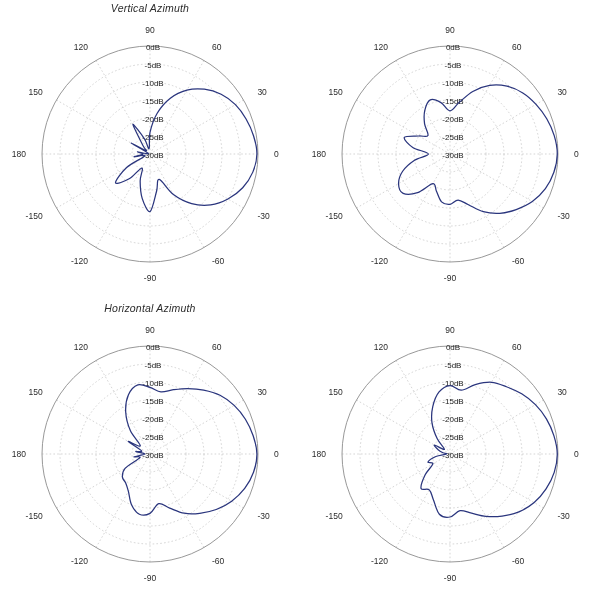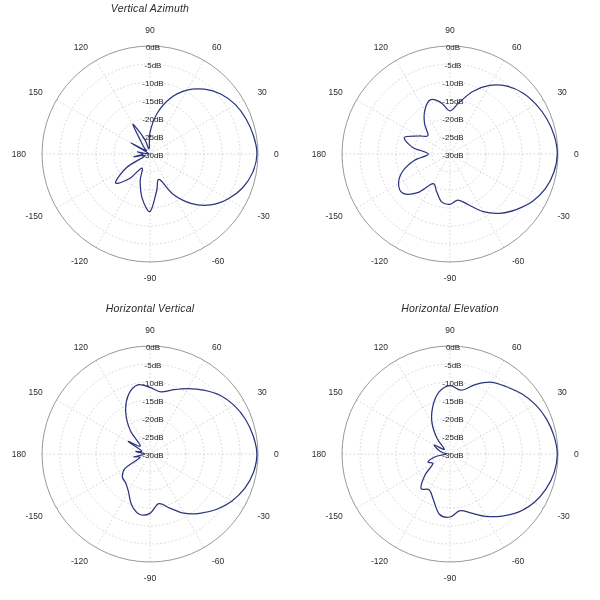--- a/index.html
+++ b/index.html
@@ -166,21 +166,21 @@
           <text x="88.00" y="250.39" class="ang-label" text-anchor="end">-120</text>
           <text x="150.00" y="267.00" class="ang-label" text-anchor="middle">-90</text>
           <text x="212.00" y="250.39" class="ang-label" text-anchor="start">-60</text>
           <text x="257.39" y="205.00" class="ang-label" text-anchor="start">-30</text>
           <path d="M 257.28 140.00 C 257.34 133.88, 255.99 127.49, 254.23 121.62 C 252.48 115.75, 249.78 110.00, 246.75 104.79 C 243.72 99.57, 240.04 94.63, 236.05 90.32 C 232.06 86.01, 227.66 81.94, 222.80 78.91 C 217.95 75.88, 212.46 73.41, 206.93 72.16 C 201.39 70.91, 195.29 70.53, 189.60 71.41 C 183.91 72.29, 177.87 74.55, 172.78 77.42 C 167.69 80.28, 162.86 85.36, 159.06 88.59 C 155.27 91.82, 153.02 96.80, 150.00 96.80 C 146.98 96.80, 144.22 90.41, 140.94 88.59 C 137.65 86.77, 132.99 84.58, 130.30 85.87 C 127.61 87.17, 125.76 92.39, 124.80 96.35 C 123.84 100.32, 124.02 105.48, 124.55 109.66 C 125.07 113.85, 128.89 119.43, 127.94 121.49 C 126.98 123.54, 122.76 121.68, 118.82 122.00 C 114.89 122.32, 105.34 121.47, 104.33 123.38 C 103.32 125.28, 108.76 130.67, 112.77 133.44 C 116.79 136.21, 128.10 137.86, 128.40 140.00 C 128.70 142.14, 118.84 143.38, 114.55 146.25 C 110.25 149.12, 105.30 153.33, 102.64 157.24 C 99.97 161.15, 98.48 166.02, 98.56 169.70 C 98.64 173.38, 99.94 177.85, 103.12 179.34 C 106.29 180.82, 112.64 180.23, 117.60 178.61 C 122.57 176.99, 129.76 169.85, 132.90 169.62 C 136.04 169.39, 135.01 174.17, 136.46 177.21 C 137.90 180.25, 139.30 185.66, 141.56 187.86 C 143.82 190.06, 147.24 190.70, 150.00 190.40 C 152.76 190.10, 155.05 186.03, 158.13 186.09 C 161.20 186.15, 164.27 188.81, 168.47 190.74 C 172.66 192.67, 178.09 196.25, 183.30 197.68 C 188.51 199.10, 194.27 199.65, 199.75 199.29 C 205.23 198.94, 210.76 197.50, 216.19 195.54 C 221.61 193.57, 227.44 190.99, 232.31 187.52 C 237.18 184.05, 241.80 179.59, 245.40 174.72 C 248.99 169.85, 251.90 164.10, 253.88 158.32 C 255.86 152.53, 257.22 146.12, 257.28 140.00 Z" class="trace" stroke="#2a357d"></path>
         </svg>
       </div>
   </div>
 
   <div class="panel">
-    <div class="panel-title">Horizontal Vertical</div>
+    <div class="panel-title">Horizontal Azimuth</div>
     <div class="plot">
         <svg width="300" height="286" viewBox="0 0 300 286">
           <line x1="150" y1="140" x2="258.00" y2="140.00" class="grid-dash"></line>
           <line x1="150" y1="140" x2="243.53" y2="86.00" class="grid-dash"></line>
           <line x1="150" y1="140" x2="204.00" y2="46.47" class="grid-dash"></line>
           <line x1="150" y1="140" x2="150.00" y2="32.00" class="grid-dash"></line>
           <line x1="150" y1="140" x2="96.00" y2="46.47" class="grid-dash"></line>
           <line x1="150" y1="140" x2="56.47" y2="86.00" class="grid-dash"></line>
           <line x1="150" y1="140" x2="42.00" y2="140.00" class="grid-dash"></line>
           <line x1="150" y1="140" x2="56.47" y2="194.00" class="grid-dash"></line>
@@ -212,21 +212,20 @@
           <text x="88.00" y="250.39" class="ang-label" text-anchor="end">-120</text>
           <text x="150.00" y="267.00" class="ang-label" text-anchor="middle">-90</text>
           <text x="212.00" y="250.39" class="ang-label" text-anchor="start">-60</text>
           <text x="257.39" y="205.00" class="ang-label" text-anchor="start">-30</text>
           <path d="M 256.92 140.00 C 256.86 133.93, 255.09 127.60, 253.17 121.81 C 251.25 116.02, 248.56 110.35, 245.40 105.28 C 242.23 100.21, 238.40 95.41, 234.18 91.40 C 229.95 87.39, 225.13 83.79, 220.05 81.22 C 214.97 78.66, 209.06 77.14, 203.69 76.02 C 198.31 74.90, 192.85 74.58, 187.80 74.53 C 182.75 74.48, 177.87 75.15, 173.39 75.73 C 168.92 76.30, 164.84 78.34, 160.94 77.96 C 157.04 77.57, 153.85 74.58, 150.00 73.40 C 146.15 72.22, 141.40 69.63, 137.81 70.87 C 134.22 72.10, 130.47 76.29, 128.45 80.80 C 126.43 85.31, 125.39 91.95, 125.70 97.91 C 126.01 103.87, 127.89 110.89, 130.33 116.56 C 132.77 122.22, 140.71 130.09, 140.35 131.90 C 139.99 133.71, 127.98 126.56, 128.18 127.40 C 128.38 128.24, 140.27 135.24, 141.54 136.92 C 142.82 138.61, 135.31 136.99, 135.82 137.50 C 136.33 138.01, 144.90 139.11, 144.60 140.00 C 144.30 140.89, 134.84 142.20, 134.05 142.81 C 133.25 143.43, 141.35 141.76, 139.85 143.69 C 138.35 145.62, 127.96 151.16, 125.06 154.40 C 122.15 157.64, 122.32 160.71, 122.42 163.14 C 122.53 165.57, 124.71 166.58, 125.70 168.96 C 126.70 171.34, 127.43 173.78, 128.40 177.41 C 129.37 181.04, 129.70 186.93, 131.53 190.74 C 133.36 194.55, 136.29 198.83, 139.37 200.27 C 142.45 201.71, 146.77 201.17, 150.00 199.40 C 153.23 197.63, 155.47 190.51, 158.75 189.63 C 162.04 188.76, 165.46 192.53, 169.70 194.13 C 173.94 195.73, 179.19 198.38, 184.20 199.24 C 189.21 200.10, 194.42 199.91, 199.75 199.29 C 205.08 198.68, 210.86 197.56, 216.19 195.54 C 221.51 193.51, 226.93 190.67, 231.68 187.16 C 236.44 183.65, 241.08 179.29, 244.72 174.48 C 248.36 169.66, 251.49 164.00, 253.52 158.25 C 255.56 152.51, 256.98 146.07, 256.92 140.00 Z" class="trace" stroke="#2a357d"></path>
         </svg>
       </div>
   </div>
 
   <div class="panel">
-    <div class="panel-title">Horizontal Elevation</div>
     <div class="plot">
         <svg width="300" height="286" viewBox="0 0 300 286">
           <line x1="150" y1="140" x2="258.00" y2="140.00" class="grid-dash"></line>
           <line x1="150" y1="140" x2="243.53" y2="86.00" class="grid-dash"></line>
           <line x1="150" y1="140" x2="204.00" y2="46.47" class="grid-dash"></line>
           <line x1="150" y1="140" x2="150.00" y2="32.00" class="grid-dash"></line>
           <line x1="150" y1="140" x2="96.00" y2="46.47" class="grid-dash"></line>
           <line x1="150" y1="140" x2="56.47" y2="86.00" class="grid-dash"></line>
           <line x1="150" y1="140" x2="42.00" y2="140.00" class="grid-dash"></line>
           <line x1="150" y1="140" x2="56.47" y2="194.00" class="grid-dash"></line>

